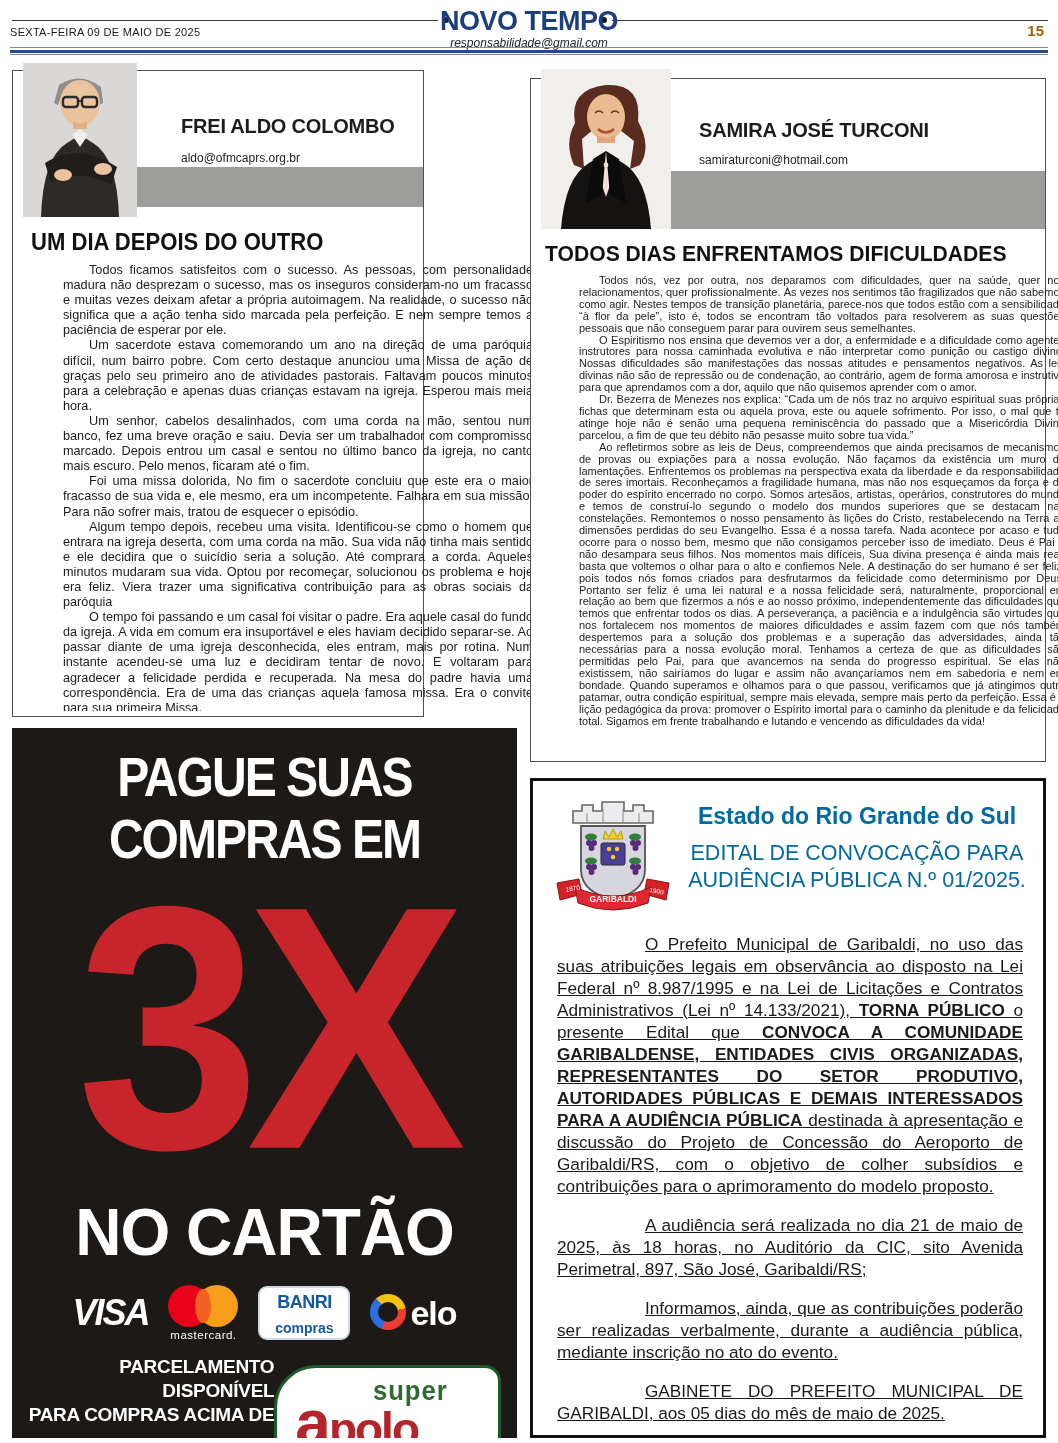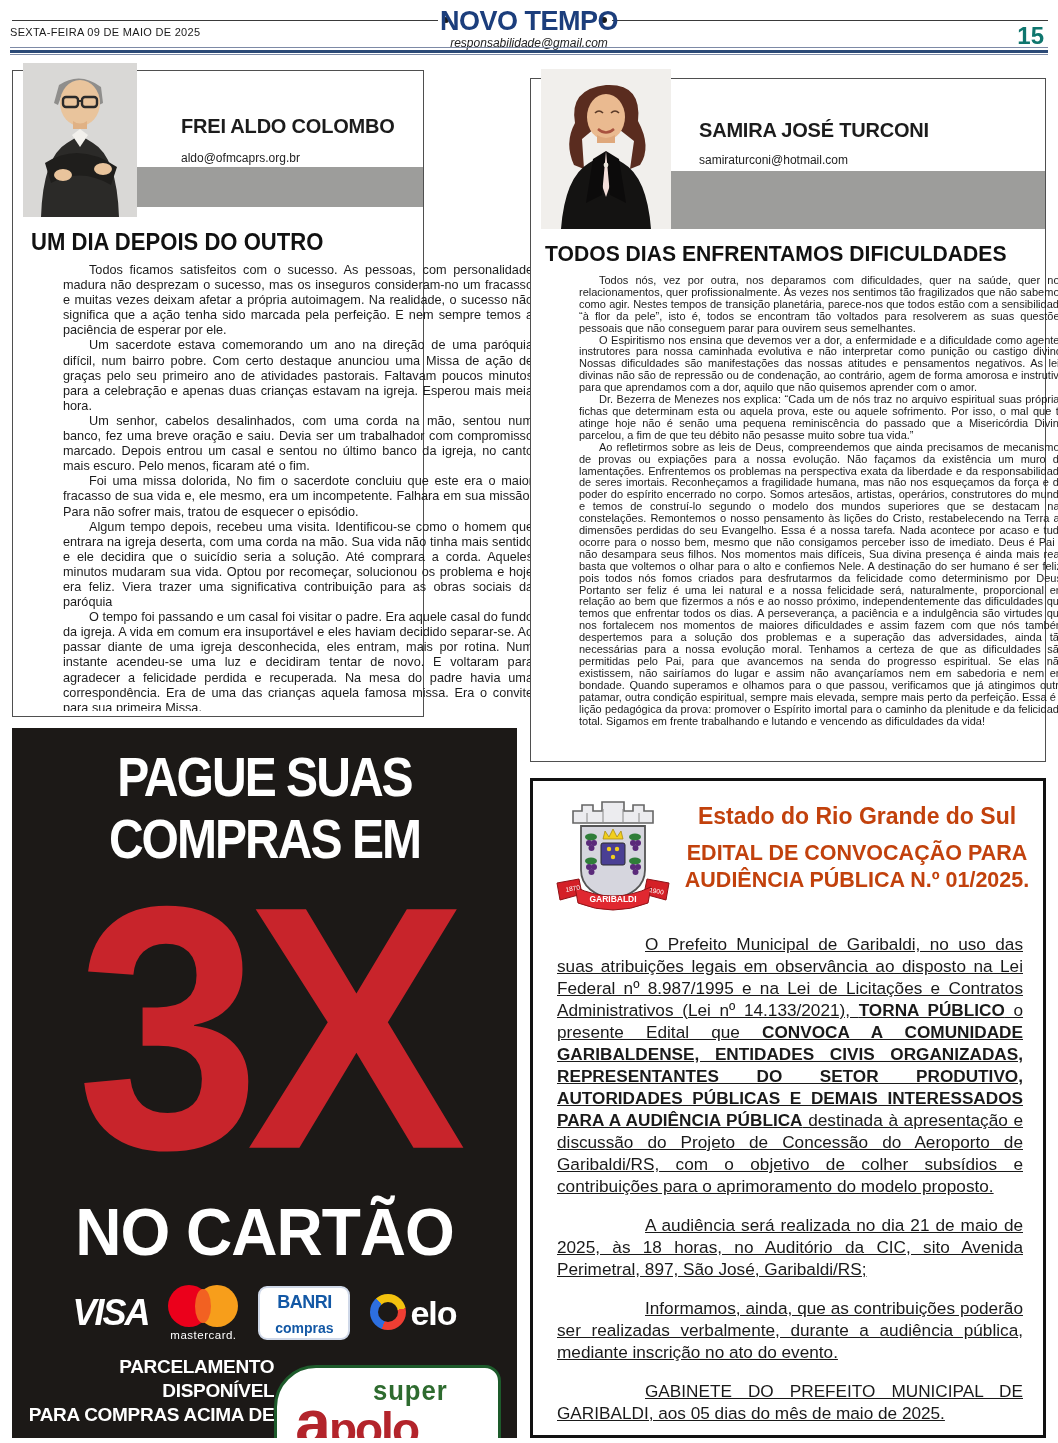--- a/index.html
+++ b/index.html
@@ -3,21 +3,21 @@
 <meta charset="utf-8">
 <style>
   * { margin:0; padding:0; box-sizing:border-box; }
   body { background:#e9e9e9; font-family:"Liberation Sans", sans-serif; }
   .page { position:relative; width:1058px; height:1443px; background:#ffffff; margin:0 auto; overflow:hidden; }
 
   
   .hdr-date { position:absolute; left:10px; top:26px; font-size:11px; color:#1a1a1a; letter-spacing:.3px; }
   .hdr-mast { position:absolute; left:0; right:0; top:6px; text-align:center; font-size:27px; font-weight:bold; color:#1c3e7c; letter-spacing:-.5px; transform:scaleY(1.05); }
   .hdr-email { position:absolute; left:0; right:0; top:36px; text-align:center; font-style:italic; font-size:12px; color:#222; }
-  .hdr-page { position:absolute; right:14px; top:22px; font-size:24px; font-weight:bold; color:#0f766e; }
+  .hdr-page { position:absolute; right:14px; top:22px; font-size:15px; font-weight:bold; color:#a16207; }
   .hdr-rule { position:absolute; top:20px; height:1px; background:#3a3a3a; }
   .hdr-rule.l { left:12px; width:426px; }
   .hdr-rule.r { left:612px; right:10px; }
   .hdr-dot { position:absolute; top:17px; width:6px; height:6px; border-radius:50%; background:#1a1a1a; }
   .hdr-dot.l { left:443px; } .hdr-dot.r { left:601px; }
   .hdr-sep { position:absolute; left:10px; right:10px; top:47px; height:8px;
     border-top:1px solid #7d8aa6; border-bottom:1px solid #7d8aa6; }
   .hdr-sep::after { content:""; position:absolute; left:0; right:0; top:2px; height:3px; background:#2c4a77; }
 
   
@@ -65,23 +65,23 @@
   .parc .p1, .parc .p2 { font-size:19px; font-weight:bold; line-height:24px; letter-spacing:-.3px; }
   .parc .amount { font-size:47px; font-weight:bold; margin-top:8px; letter-spacing:-1px; }
   .apolo-box { width:230px; height:116px; background:#fff; border:3px solid #1d5b2b; border-radius:42px 16px 16px 16px; position:relative; overflow:hidden; }
   .apolo-super { position:absolute; left:94px; top:8px; font-size:27px; color:#2e6b2f; letter-spacing:1px; font-weight:bold; transform:scaleX(.95); }
   .apolo-word { position:absolute; left:18px; top:18px; font-size:46px; font-weight:bold; color:#b3242b; letter-spacing:-2px; }
   .apolo-word::first-letter { font-size:64px; }
 
   
   #edital { position:absolute; left:530px; top:778px; width:516px; height:660px; background:#fff; border:3px solid #111; }
   .coat { position:absolute; left:20px; top:14px; width:120px; height:128px; }
-  .ed-head { position:absolute; left:148px; top:22px; width:352px; text-align:center; color:#c2410c; }
+  .ed-head { position:absolute; left:148px; top:22px; width:352px; text-align:center; color:#0369a1; }
   .ed-head .st { font-size:23px; font-weight:bold; line-height:27px; }
-  .ed-head .ti { font-size:21.5px; font-weight:bold; line-height:27px; margin-top:10px; }
+  .ed-head .ti { font-size:21.5px; font-weight:normal; line-height:27px; margin-top:10px; }
   .ed-body { position:absolute; left:24px; top:152px; width:466px; font-size:17.2px; line-height:22px; text-align:justify; color:#1a1a1a; overflow:hidden; height:500px;text-decoration:underline; }
   .ed-body p { margin-bottom:17px; }
   .ed-body p.ind { text-indent:88px; }
 
   .sr { font-weight:bold; }
 </style>
 </head>
 <body>
 
 <div class="page">

